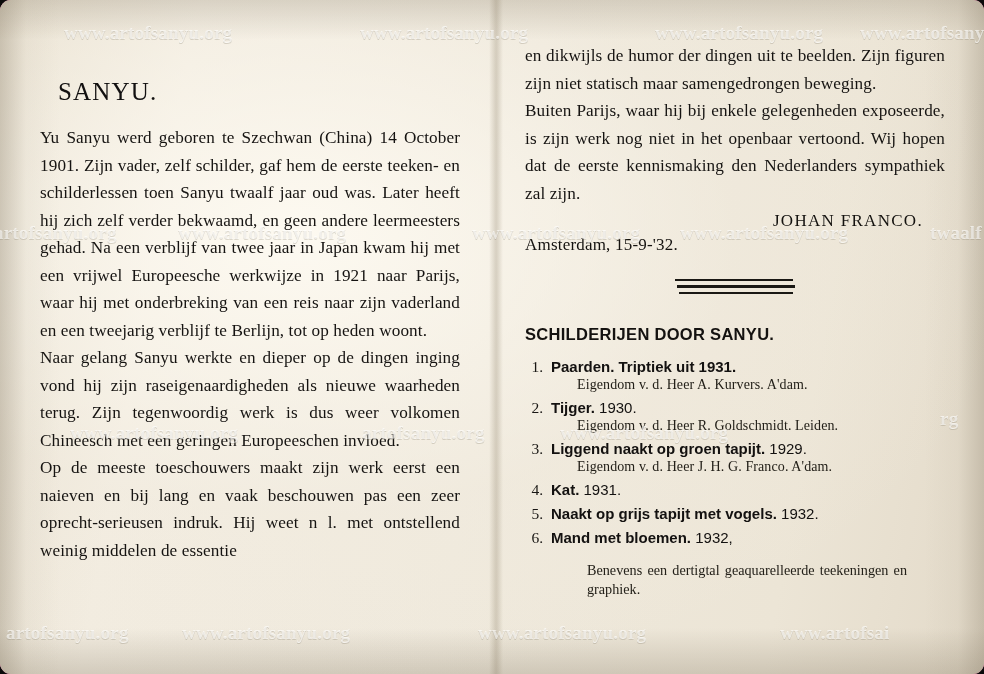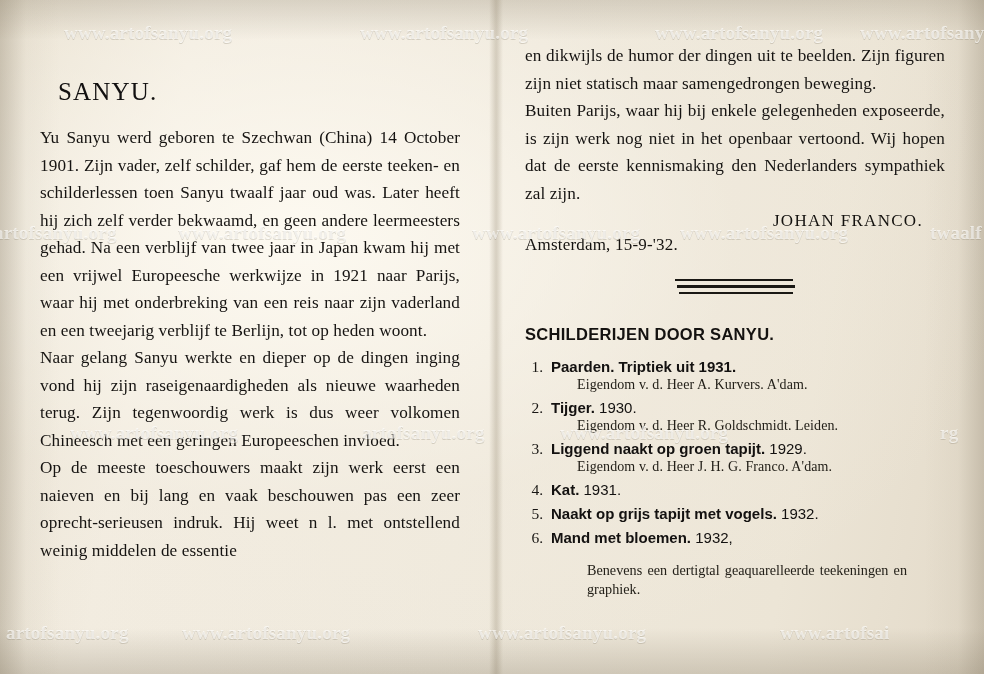--- a/index.html
+++ b/index.html
@@ -8,20 +8,21 @@
     background: #0a0a0a;
   }
   #page {
     position: relative;
     width: 984px;
     height: 674px;
     overflow: hidden;
     background: #ec4899;
     font-family: "Liberation Serif", serif;
     color: #14120f;
+    border-radius: 11px;
   }
   
   #paper-texture {
     position: absolute;
     inset: 0;
     background:
       radial-gradient(ellipse at 30% 35%, rgba(255,252,244,0.85) 0%, rgba(243,237,225,0.35) 45%, rgba(225,216,198,0.0) 75%),
       linear-gradient(100deg, #e8e0cf 0%, #f2ece0 18%, #efe9dc 50%, #ece5d6 80%, #e3dac9 100%);
     pointer-events: none;
   }
@@ -259,20 +260,20 @@
       <span class="wm" style="left: 655px; top: 22px;">www.artofsanyu.org</span>
       <span class="wm" style="left: 860px; top: 22px;">www.artofsanyu.org</span>
       <span class="wm" style="left: -6px; top: 222px;">artofsanyu.org</span>
       <span class="wm" style="left: 178px; top: 222px;">www.artofsanyu.org</span>
       <span class="wm" style="left: 472px; top: 222px;">www.artofsanyu.org</span>
       <span class="wm" style="left: 680px; top: 222px;">www.artofsanyu.org</span>
       <span class="wm" style="left: 930px; top: 222px;">twaalf</span>
       <span class="wm" style="left: 70px; top: 422px;">www.artofsanyu.org</span>
       <span class="wm" style="left: 362px; top: 422px;">artofsanyu.org</span>
       <span class="wm" style="left: 560px; top: 422px;">www.artofsanyu.org</span>
-      <span class="wm" style="left: 940px; top: 422px;">rg</span>
+      <span class="wm" style="left: 940px; top: 408px;">rg</span>
       <span class="wm" style="left: 6px; top: 622px;">artofsanyu.org</span>
       <span class="wm" style="left: 182px; top: 622px;">www.artofsanyu.org</span>
       <span class="wm" style="left: 478px; top: 622px;">www.artofsanyu.org</span>
       <span class="wm" style="left: 780px; top: 622px;">www.artofsai</span>
     </div>
 
 </div>
 
 </body></html>

